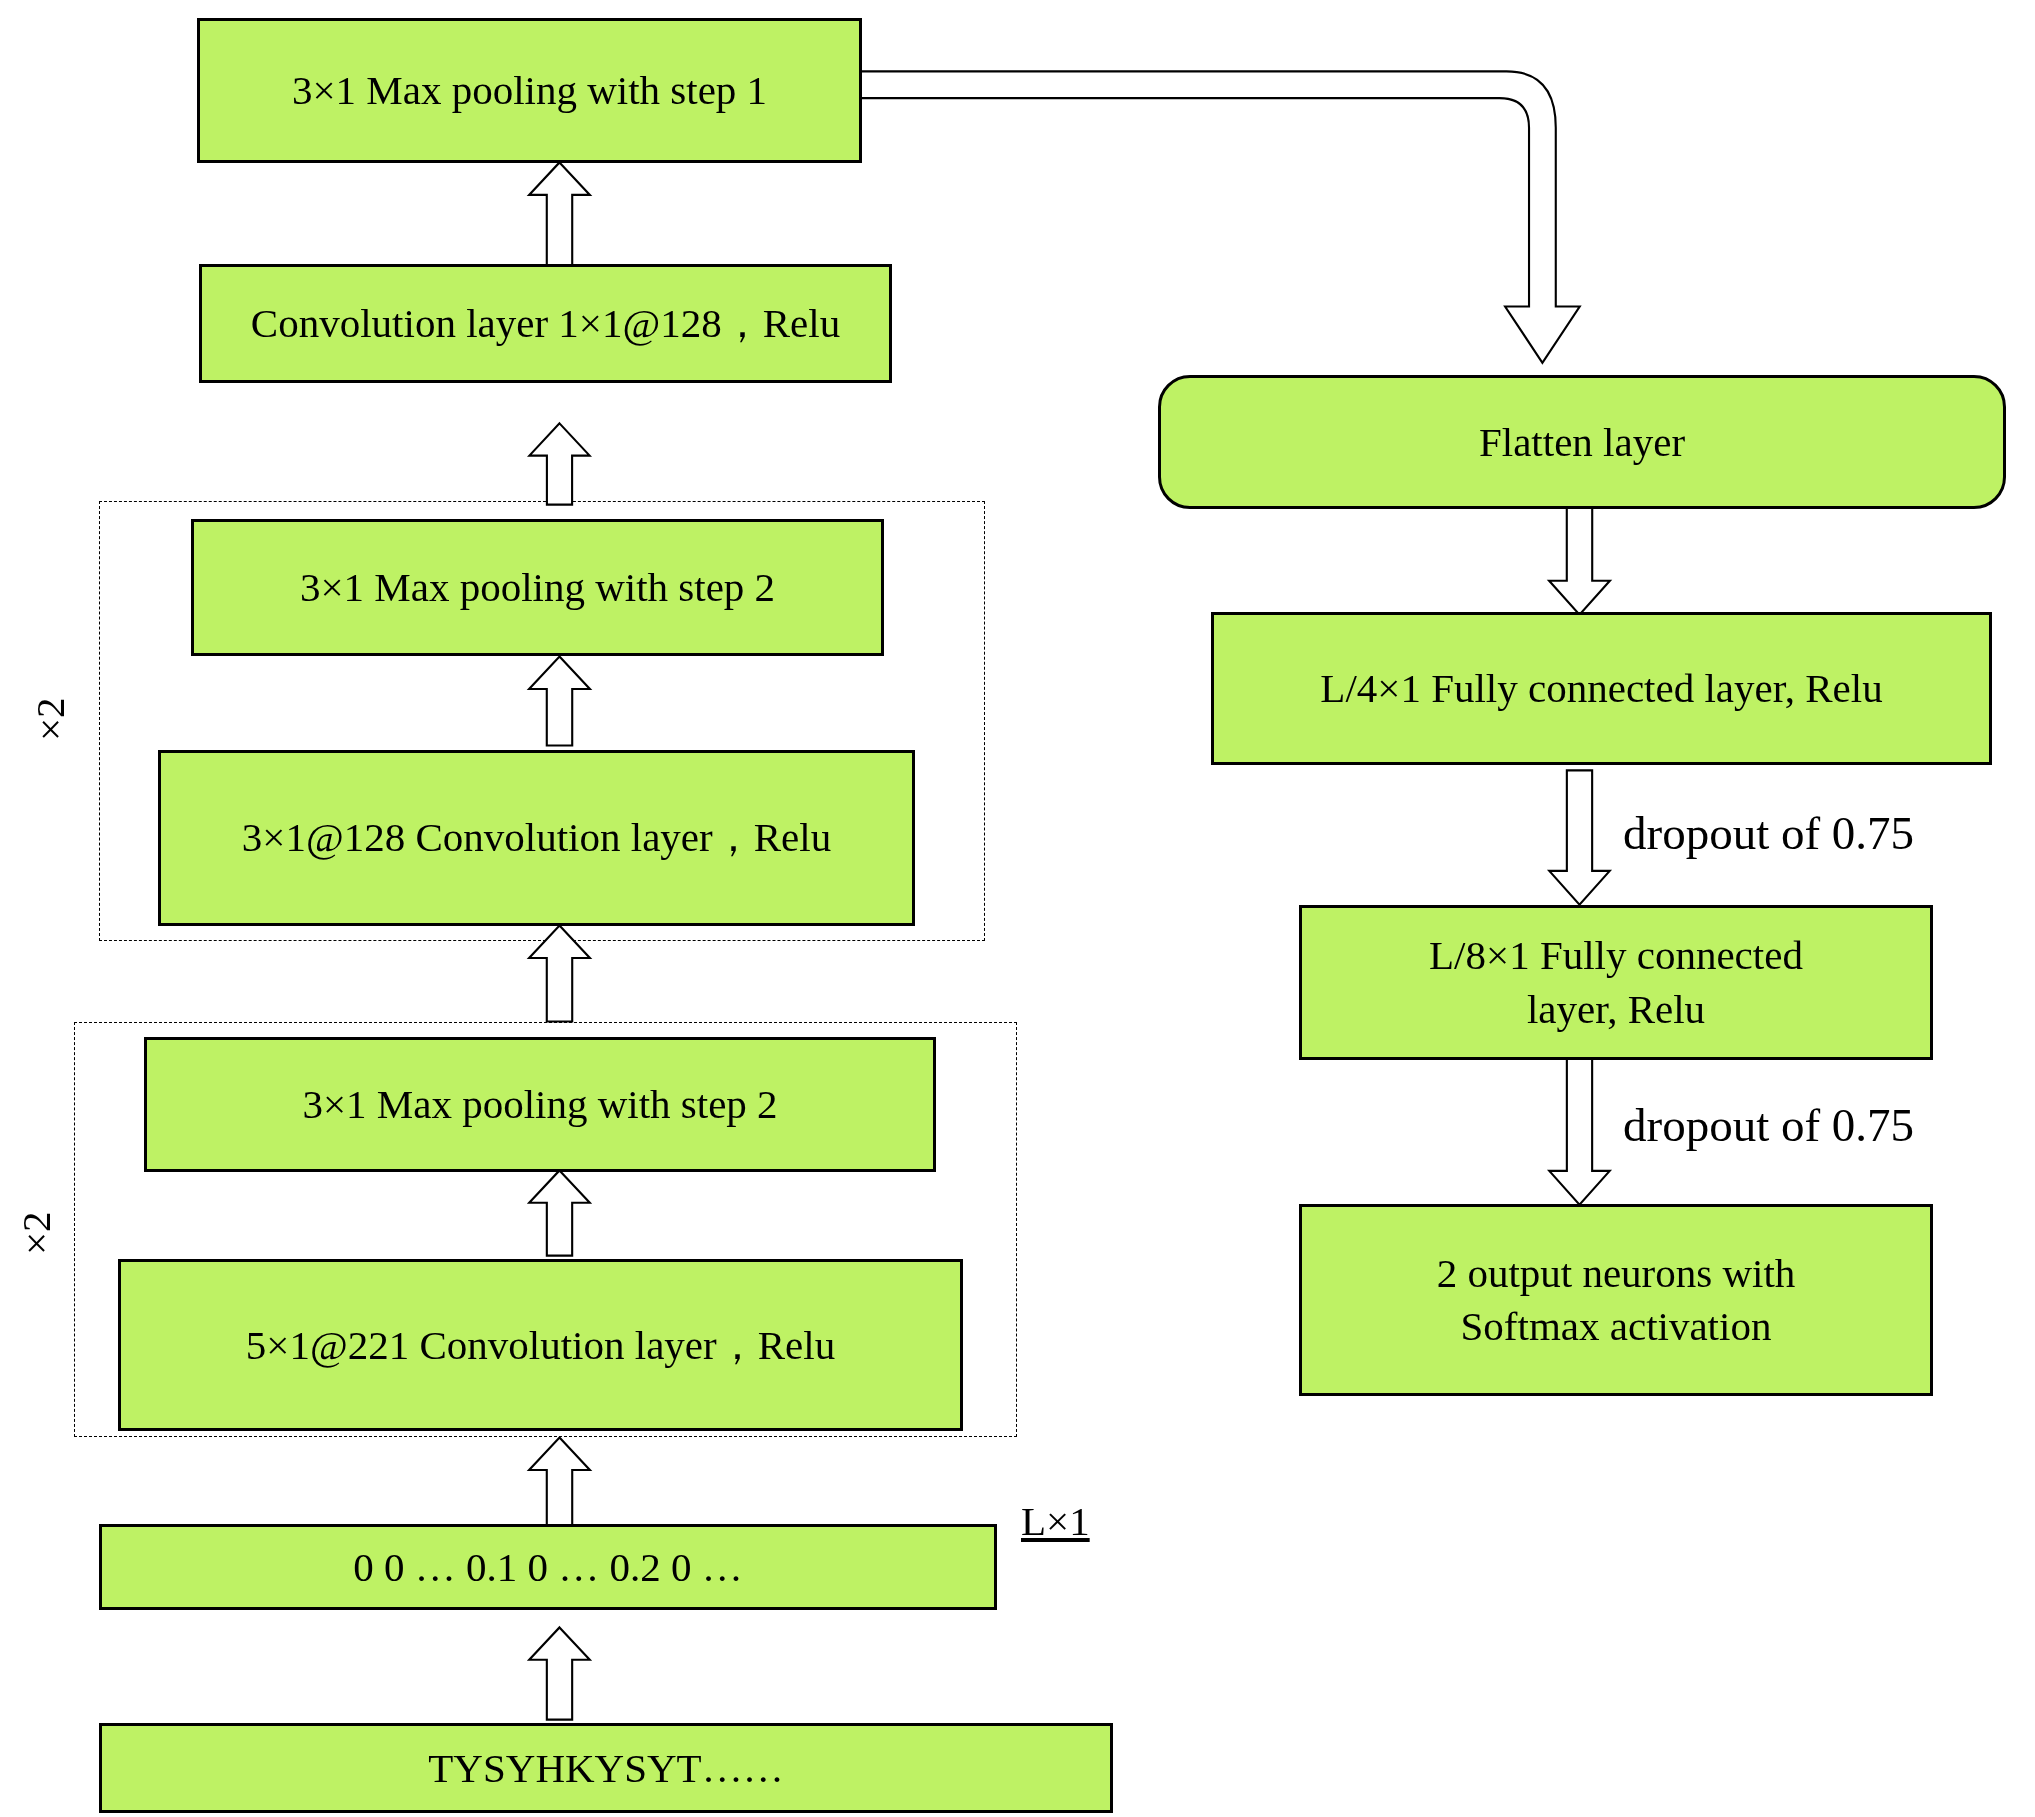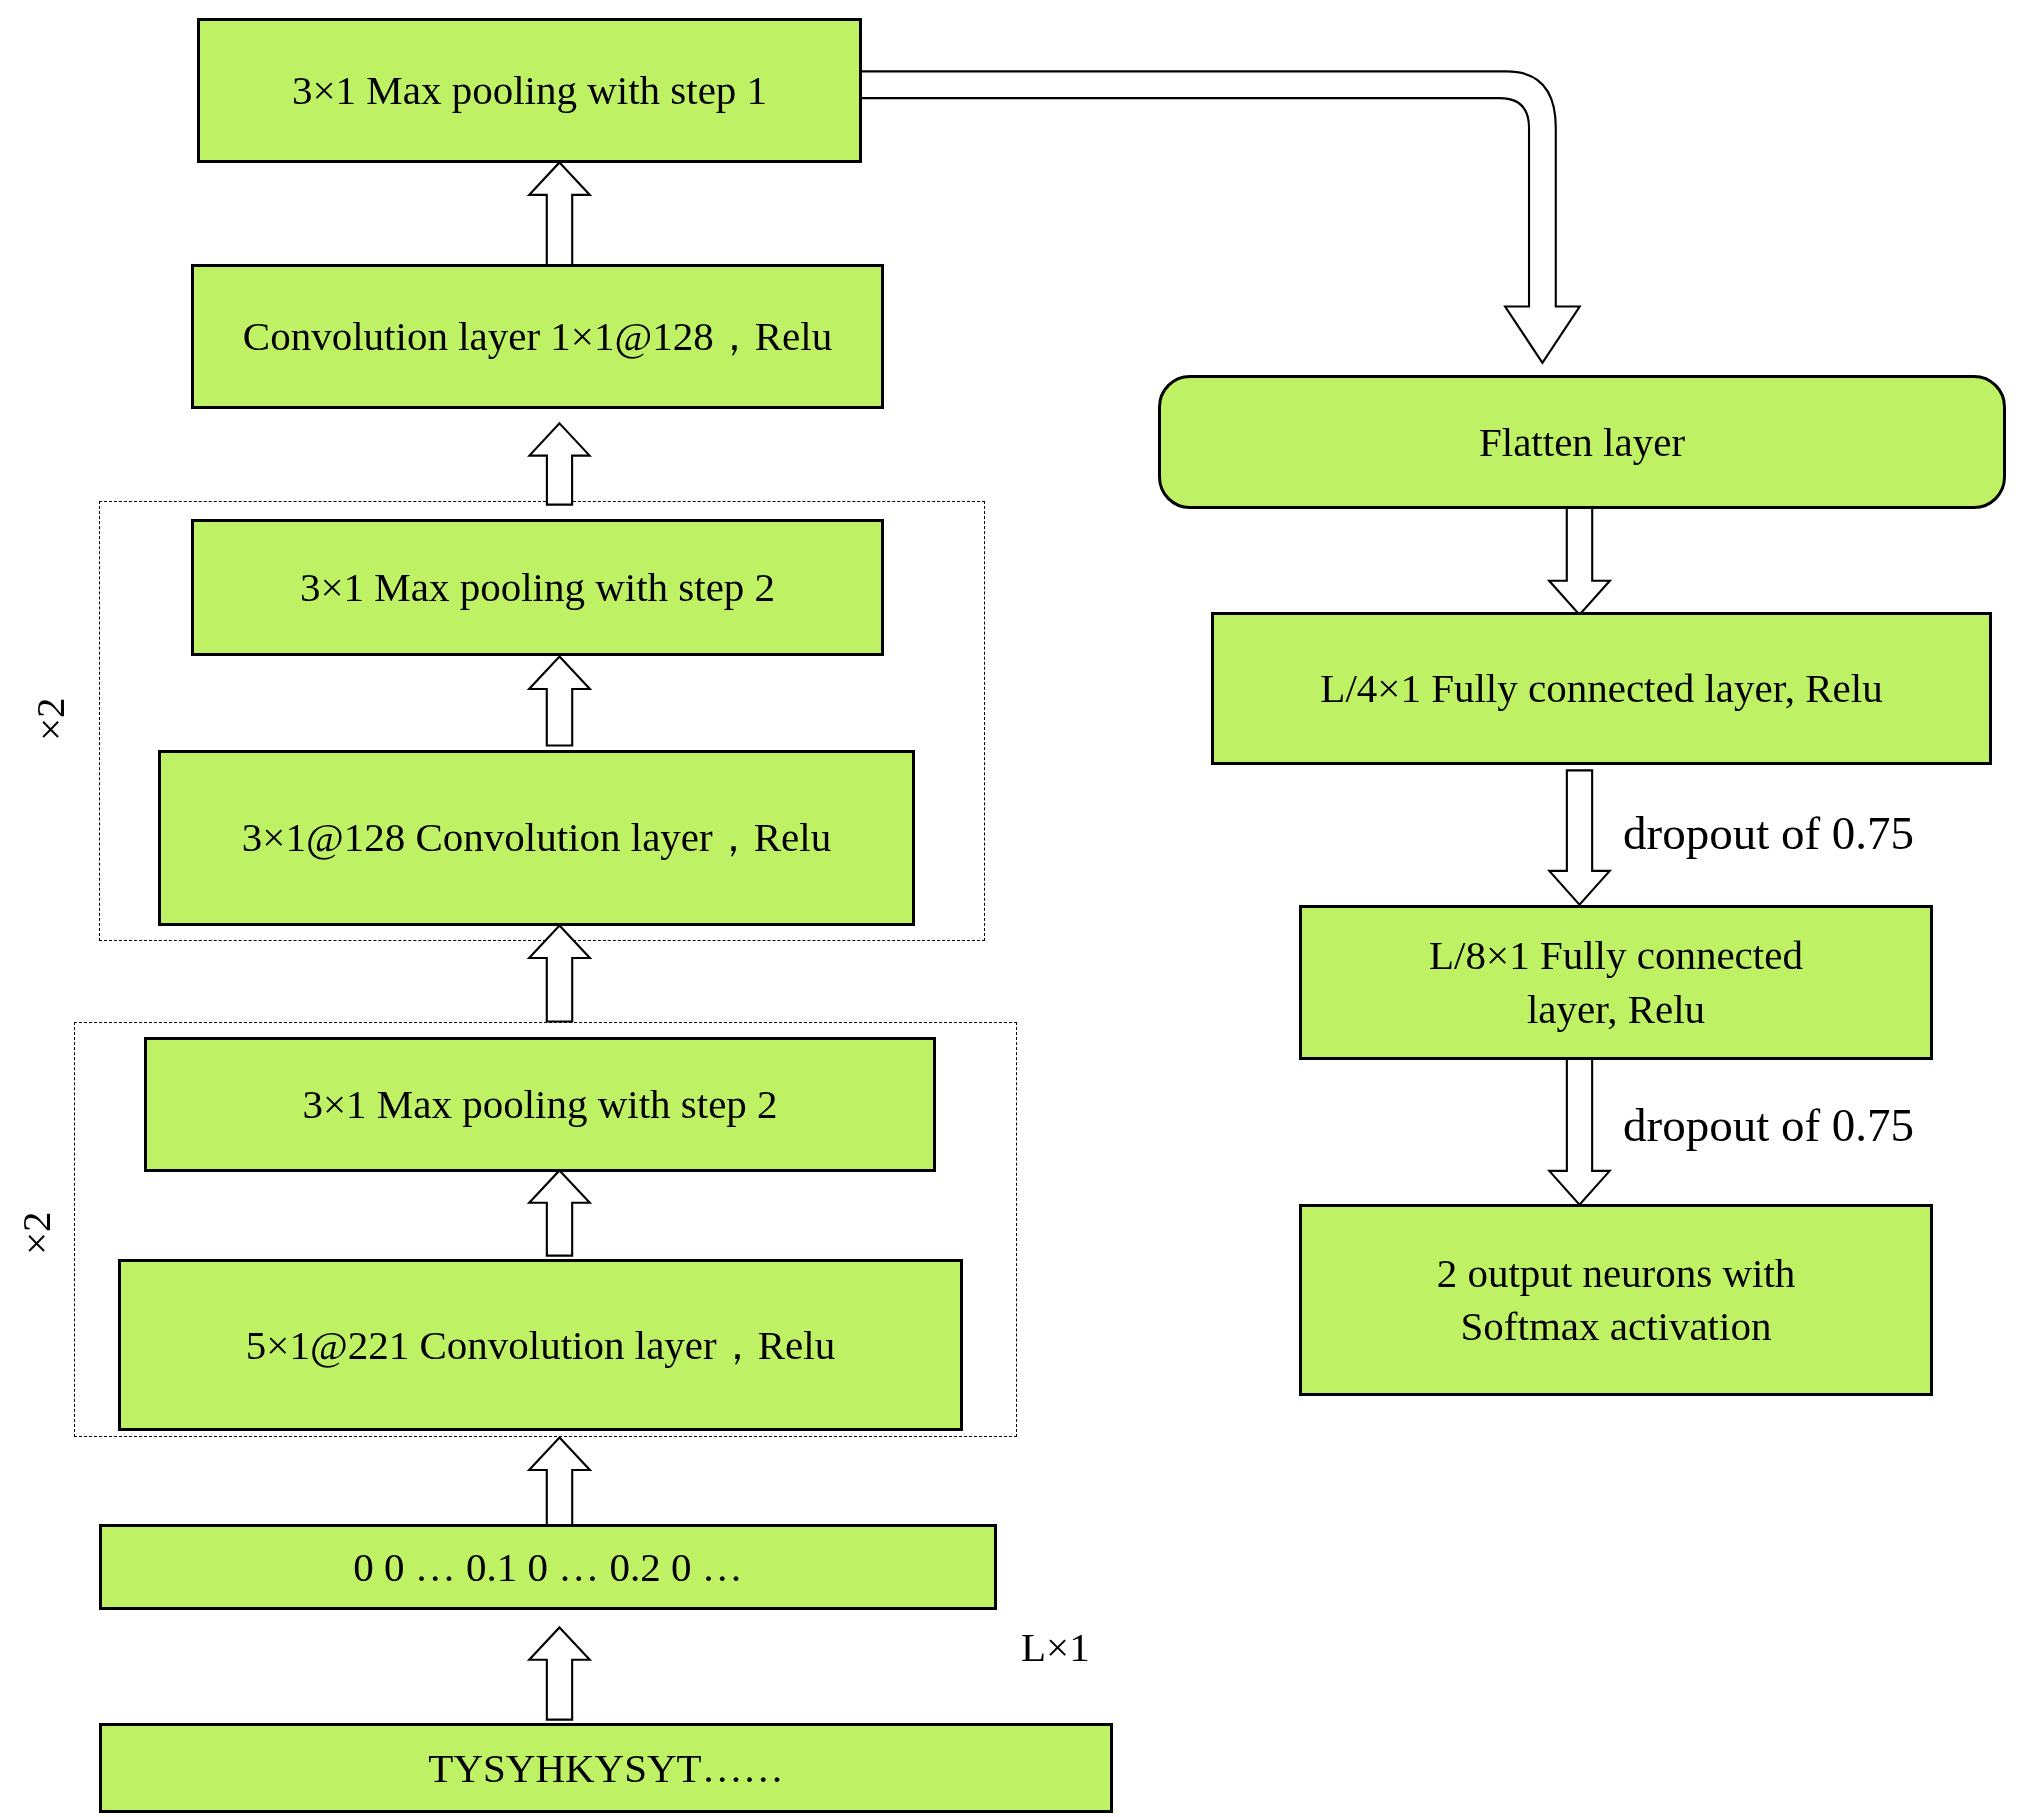--- a/index.html
+++ b/index.html
@@ -145,35 +145,35 @@
   <svg class="arrow-svg" style="left:1547px; top:769px;" width="65" height="137" viewBox="0 0 92 195">
     <polygon points="28,2 64,2 64,145 89,145 46,193 3,145 28,145"></polygon>
   </svg>
 
   <svg class="arrow-svg" style="left:1547px; top:1055px;" width="65" height="151" viewBox="0 0 92 215">
     <polygon points="28,2 64,2 64,165 89,165 46,213 3,165 28,165"></polygon>
   </svg>
 
   <div class="box" style="left:197px; top:18.3px; width:665px; height:145px;">3×1 Max pooling with step 1</div>
 
-  <div class="box" style="left:191px; top:264px; width:693px; height:145px; line-height:1.3;text-align:center;">Convolution layer 1×1@128，Relu</div>
+  <div class="box" style="left:199px; top:264px; width:693px; height:119px; line-height:1.3;text-align:center;">Convolution layer 1×1@128，Relu</div>
 
   <div class="box" style="left:191px; top:519px; width:693px; height:137px;">3×1 Max pooling with step 2</div>
 
   <div class="box" style="left:158px; top:750px; width:757px; height:176px; line-height:1.3;">3×1@128 Convolution layer，Relu</div>
 
   <div class="box" style="left:144px; top:1037px; width:792px; height:135px;">3×1 Max pooling with step 2</div>
 
   <div class="box" style="left:118px; top:1259px; width:845px; height:172px;">5×1@221 Convolution layer，Relu</div>
 
   <div class="box" style="left:99px; top:1524px; width:898px; height:86px;">0 0 … 0.1 0 … 0.2 0 …</div>
 
   <div class="box" style="left:99px; top:1723px; width:1014px; height:90px;">TYSYHKYSYT……</div>
 
-  <div class="side-label" style="left:1021px; top:1627px;">L×1</div>
+  <div class="side-label" style="left:1021px; top:1501px;text-decoration:underline;">L×1</div>
 
   <div class="box" style="left:1158px; top:375px; width:848px; height:134px;border-radius:32px;">Flatten layer</div>
 
   <div class="box" style="left:1211px; top:612px; width:781px; height:153px;">L/4×1 Fully connected layer, Relu</div>
 
   <div class="box" style="left:1299px; top:905px; width:634px; height:155px; white-space:pre-line; line-height:1.3;">L/8×1 Fully connected
 layer, Relu</div>
 
   <div class="box" style="left:1299px; top:1204px; width:634px; height:192px; white-space:pre-line; line-height:1.3;">2 output neurons with
 Softmax activation</div>

